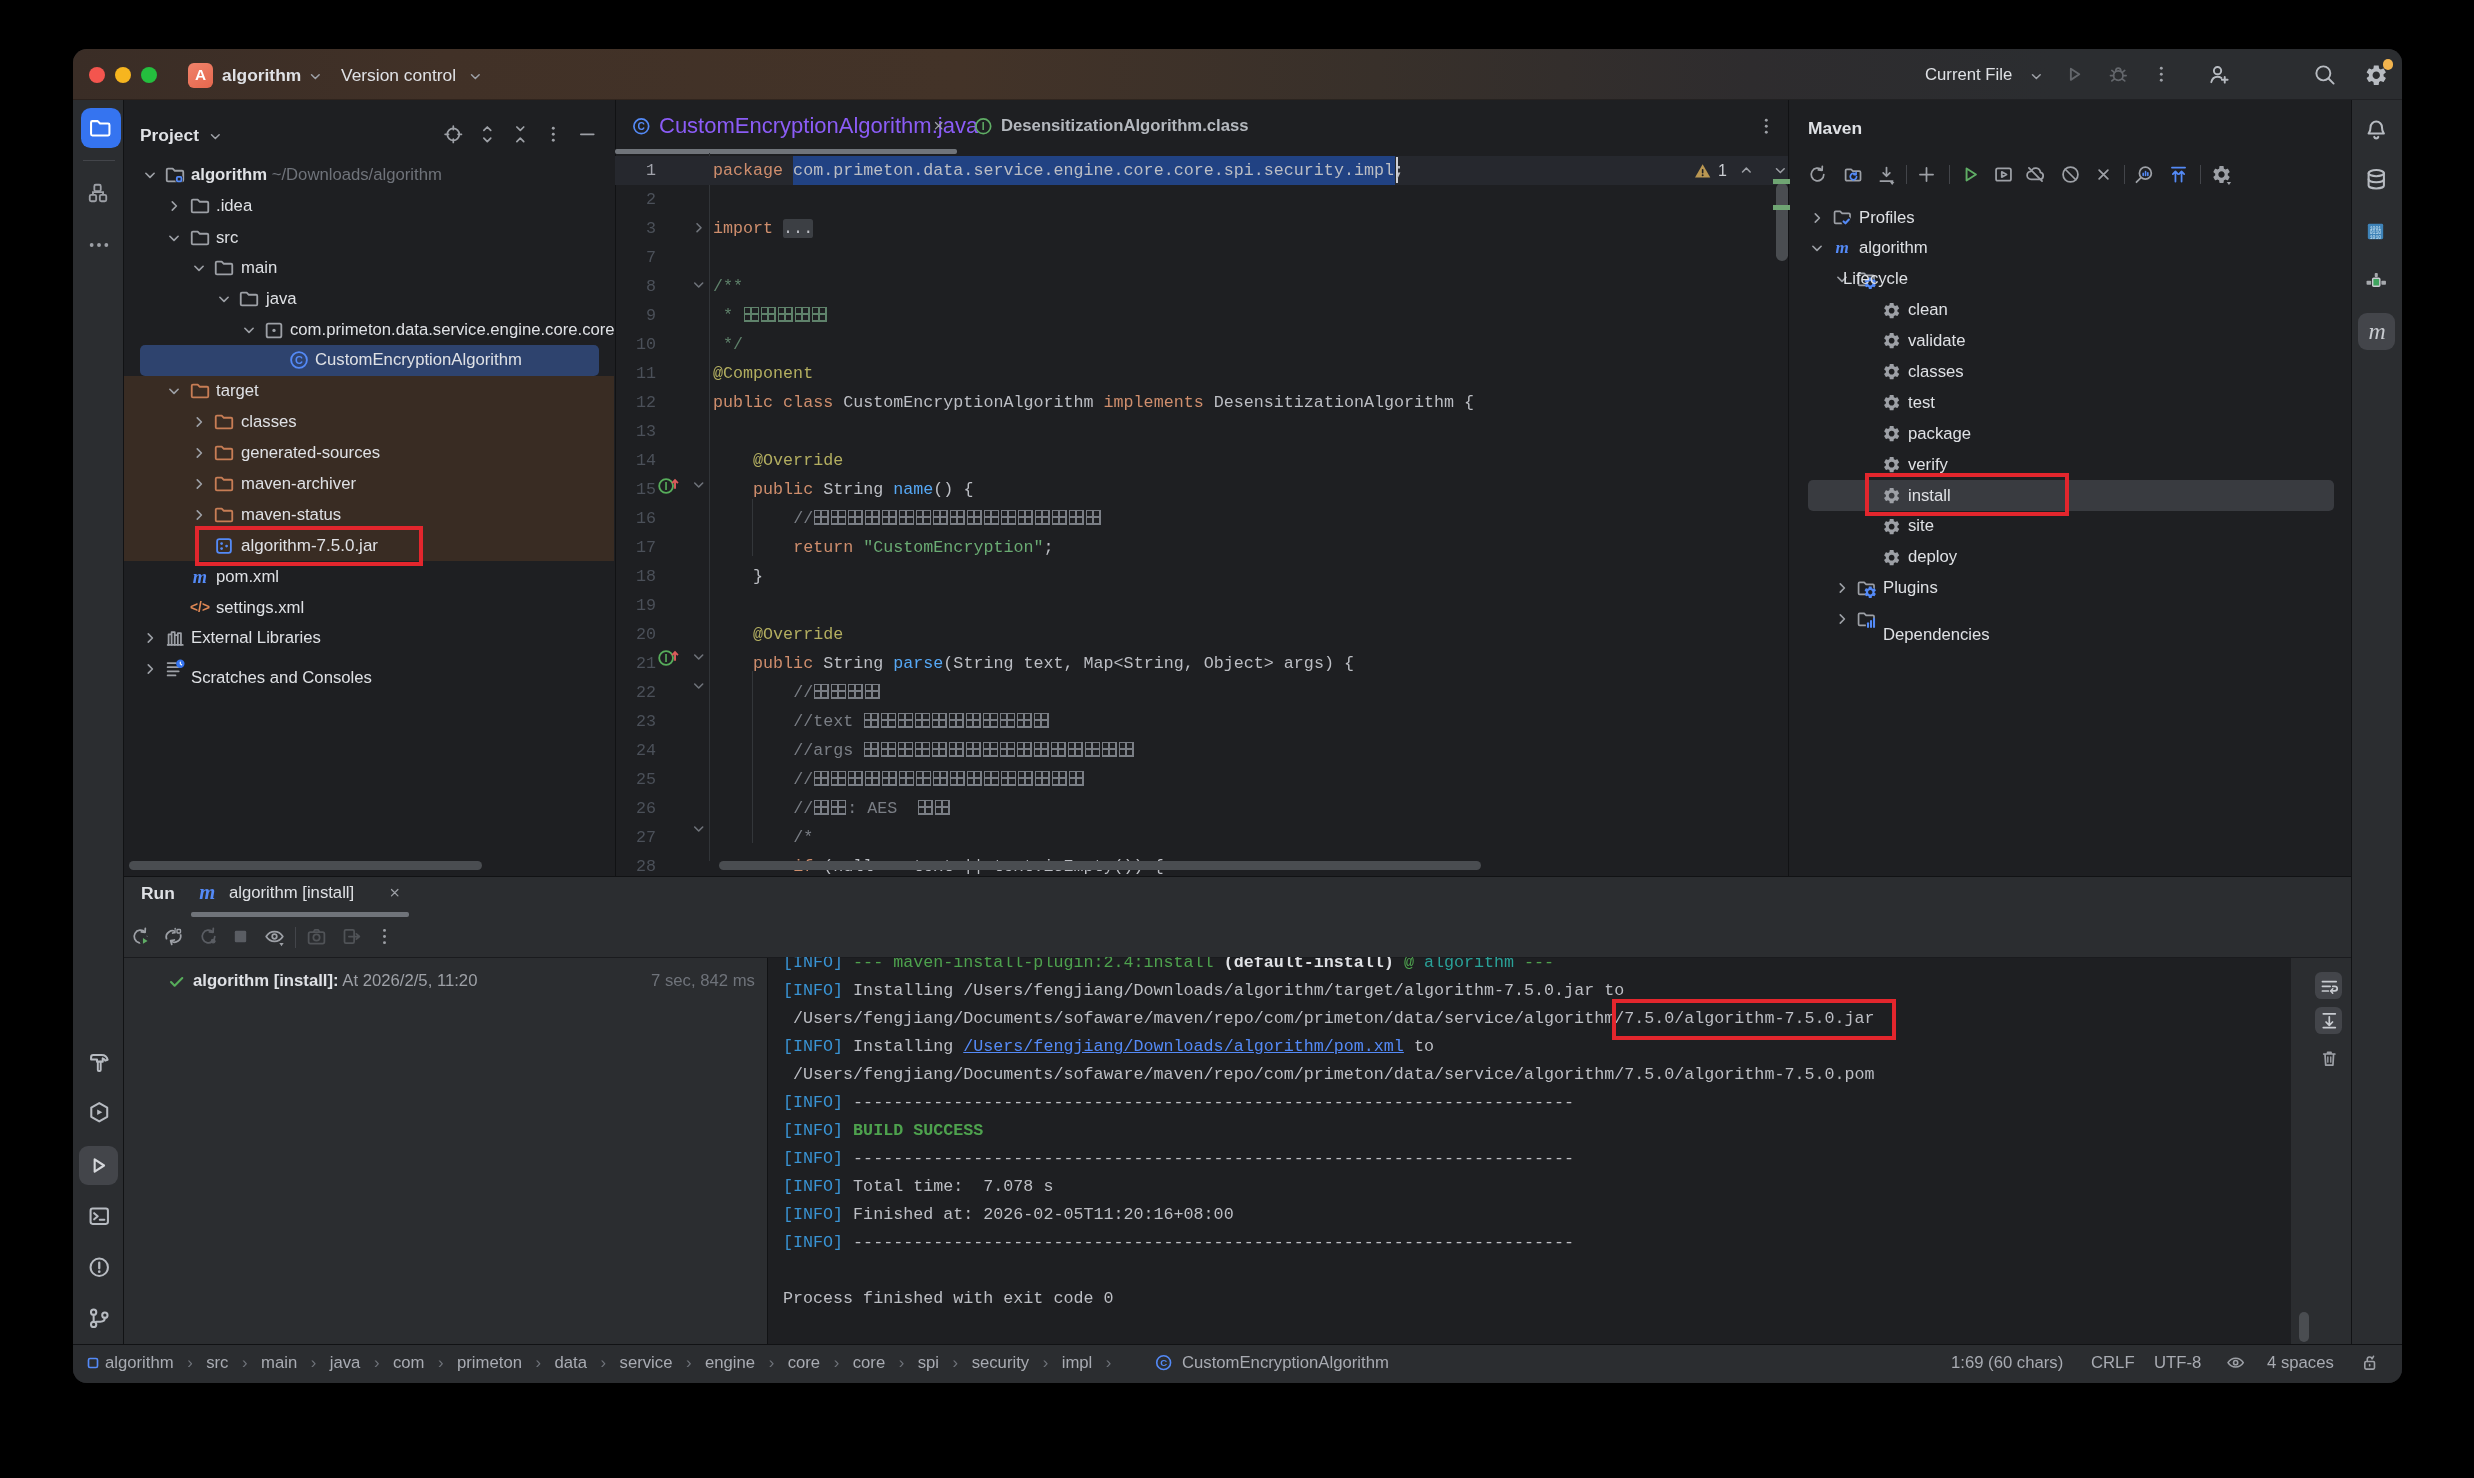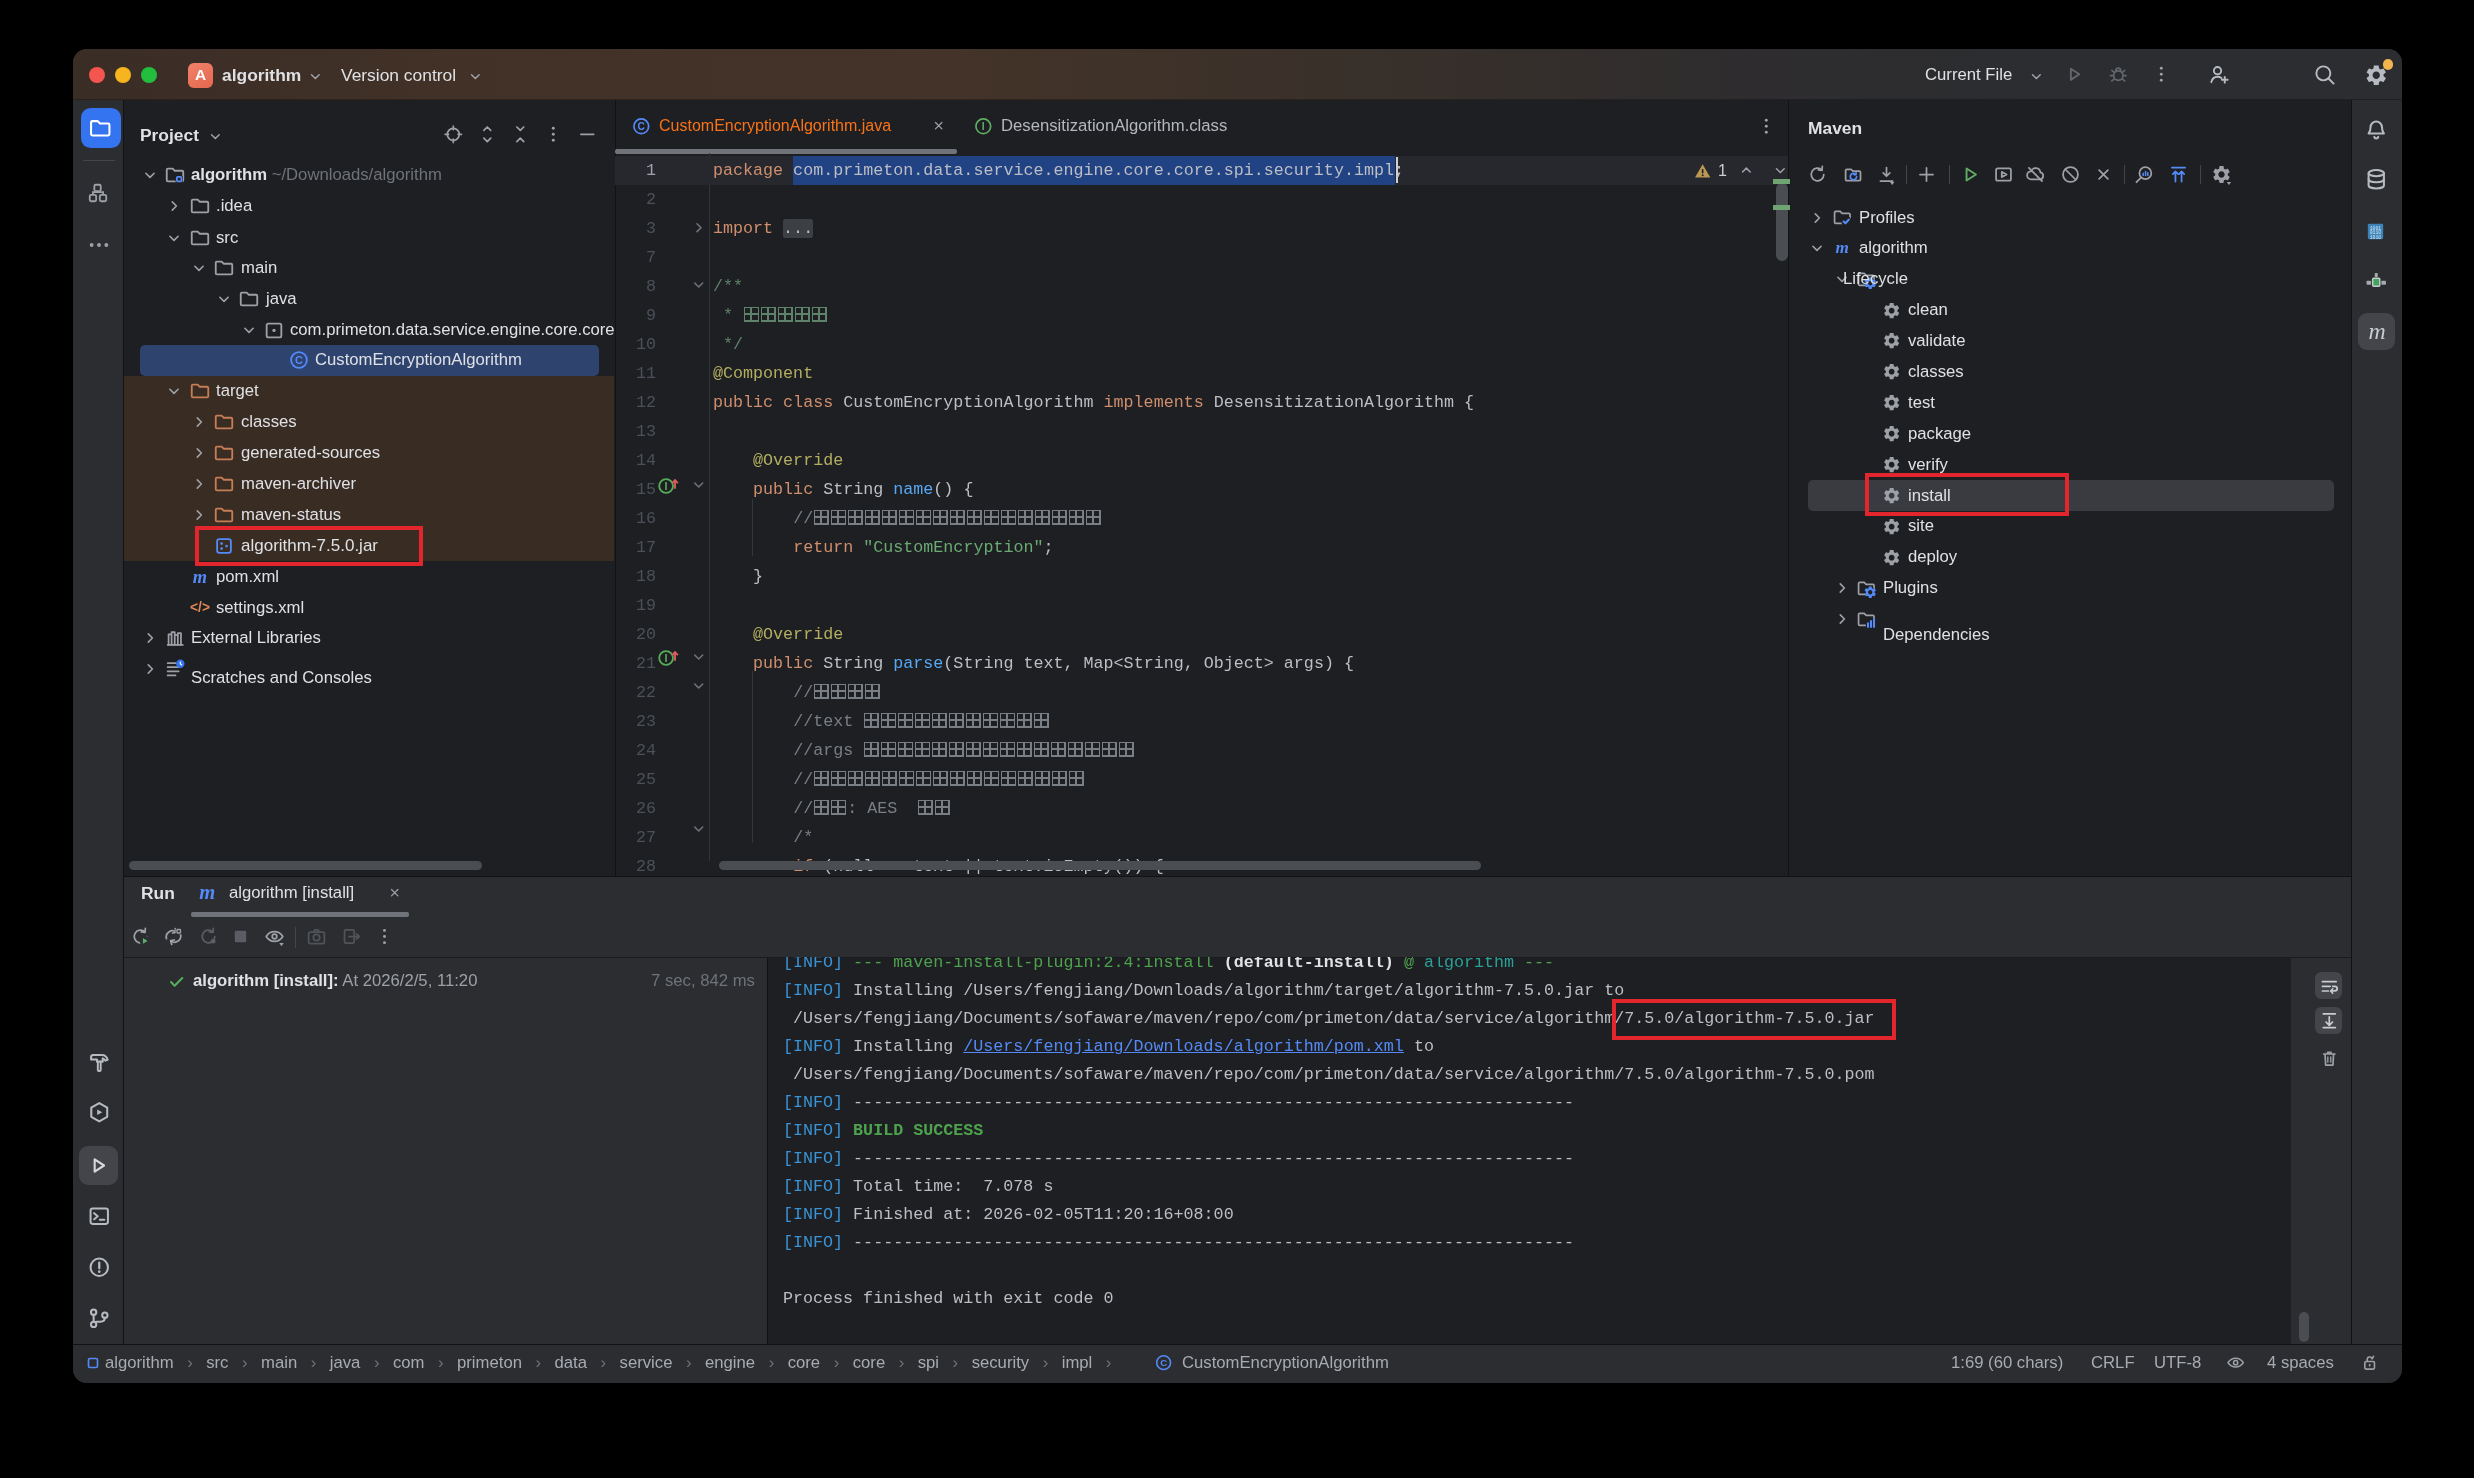--- a/index.html
+++ b/index.html
@@ -397,33 +397,33 @@
       </div>
       <div class="ab" style="left:118px;top:620px;transform:translateY(-50%);font-size:16.7px;font-weight:400;color:#DFE1E5;white-space:nowrap;margin-top:9px;"><span style="font-weight:400;color:#DFE1E5">Scratches and Consoles</span></div>
       <div class="ab" style="left:122px;top:477px;width:228px;height:40px;border:4.5px solid #E3262D"></div>
       <div class="ab" style="left:56px;top:812px;width:353px;height:9px;border-radius:4.5px;background:#4A4D51"></div>
       <div class="ic" style="left:558px;top:67px;width:20.6px;height:20.6px">
         <svg width="20.6" height="20.6" viewBox="0 0 24 24" fill="none" style="">
           <circle cx="12" cy="12" r="8.6" stroke="#548AF7" stroke-width="2"></circle>
           <text x="12" y="16.3" font-family="Liberation Sans" font-size="12" font-weight="bold" fill="#548AF7" text-anchor="middle">C</text>
         </svg>
       </div>
-      <div class="ab" style="left:586px;top:77px;transform:translateY(-50%);font-size:16px;font-weight:400;color:#f97316;white-space:nowrap;text-align:right;">CustomEncryptionAlgorithm.java</div>
+      <div class="ab" style="left:586px;top:77px;transform:translateY(-50%);font-size:22px;font-weight:400;color:#8b5cf6;white-space:nowrap;text-align:right;">CustomEncryptionAlgorithm.java</div>
       <div class="ic" style="left:858px;top:69px;width:15.4px;height:15.4px">
         <svg width="15.4" height="15.4" viewBox="0 0 24 24" fill="none" style="">
           <path d="M7 7l10 10M17 7 7 17" stroke="#9DA0A6" stroke-width="2" stroke-linecap="round" stroke-linejoin="round"></path>
         </svg>
       </div>
       <div class="ic" style="left:900px;top:67px;width:20.6px;height:20.6px">
         <svg width="20.6" height="20.6" viewBox="0 0 24 24" fill="none" style="">
           <circle cx="12" cy="12" r="8.6" stroke="#5FAD65" stroke-width="2"></circle>
           <text x="12" y="16.3" font-family="Liberation Sans" font-size="12" font-weight="bold" fill="#5FAD65" text-anchor="middle">I</text>
         </svg>
       </div>
-      <div class="ab" style="left:928px;top:77px;transform:translateY(-50%);font-size:16.7px;font-weight:400;color:#B4B8BE;white-space:nowrap;">DesensitizationAlgorithm.class</div>
+      <div class="ab" style="left:928px;top:77px;transform:translateY(-50%);font-size:16.7px;font-weight:700;color:#B4B8BE;white-space:nowrap;">DesensitizationAlgorithm.class</div>
       <div class="ic" style="left:1683px;top:67px;width:20.6px;height:20.6px">
         <svg width="20.6" height="20.6" viewBox="0 0 24 24" fill="none" style="">
           <circle cx="12" cy="5" r="1.7" fill="#9DA0A6"></circle>
           <circle cx="12" cy="12" r="1.7" fill="#9DA0A6"></circle>
           <circle cx="12" cy="19" r="1.7" fill="#9DA0A6"></circle>
         </svg>
       </div>
       <div class="ab" style="left:542px;top:100px;width:342px;height:4.5px;background:#70747A;border-radius:1.9px"></div>
       <div class="ab" style="left:636px;top:104px;width:1.3px;height:708px;background:#313438;"></div>
       <div class="ab" style="left:542px;top:107px;width:1173px;height:29px;background:#26282E;"></div>

